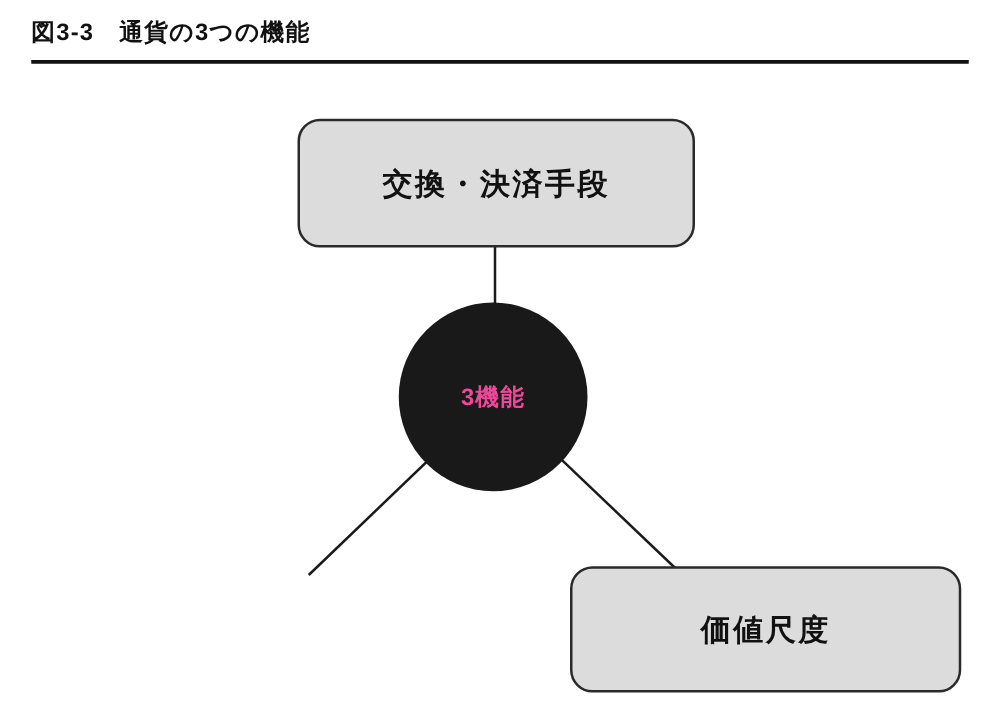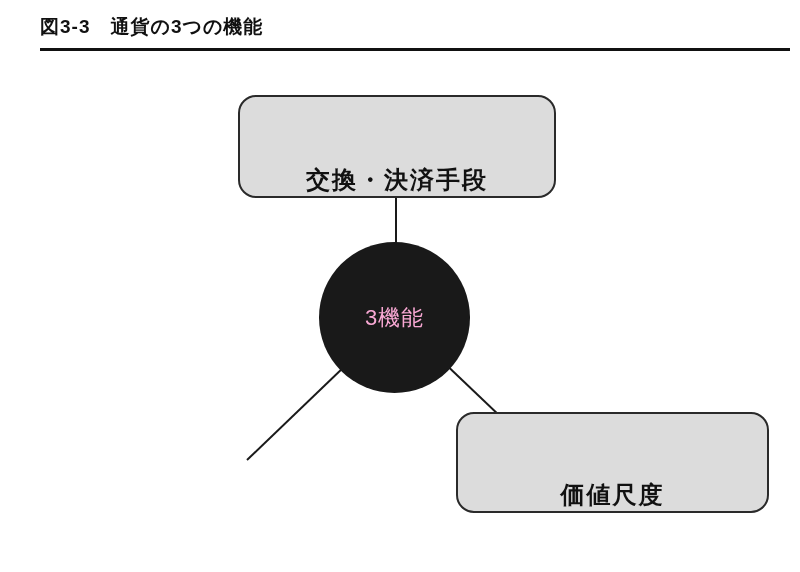--- a/index.html
+++ b/index.html
@@ -11,21 +11,21 @@
   .page {
     position: relative;
     width: 800px;
     height: 572px;
     background: #ffffff;
     overflow: hidden;
   }
   
   .figure-header {
     position: absolute;
-    left: 40px;
+    left: 25px;
     top: 14px;
     width: 750px;
   }
   .figure-title {
     margin: 0;
     font-size: 19px;
     font-weight: bold;
     color: #111111;
     letter-spacing: 1px;
     line-height: 1.4;
@@ -52,21 +52,21 @@
     height: 572px;
     z-index: 1;
   }
   .node-box {
     position: absolute;
     z-index: 2;
     background: #dcdcdc;
     border: 2px solid #2a2a2a;
     border-radius: 18px;
     display: flex;
-    align-items: flex-end;
+    align-items: center;
     justify-content: center;
     box-sizing: border-box;
   }
   .node-box .node-label {
     font-size: 24px;
     font-weight: bold;
     color: #111111;
     letter-spacing: 2px;
   }
   .node-top {
@@ -76,41 +76,41 @@
     height: 103px;
   }
   .node-bottom-left {
     left: 32px;
     top: 437px;
     width: 313px;
     height: 101px;
   }
   .node-bottom-right {
     left: 456px;
-    top: 412px;
+    top: 453px;
     width: 313px;
     height: 101px;
   }
   .node-circle {
     position: absolute;
     z-index: 3;
     left: 319px;
     top: 242px;
     width: 151px;
     height: 151px;
     border-radius: 50%;
     background: #191919;
     display: flex;
     align-items: center;
     justify-content: center;
   }
   .node-circle .node-label {
-    font-size: 22px;
-    font-weight: normal;
-    color: #f9a8d4;
+    font-size: 19px;
+    font-weight: bold;
+    color: #ec4899;
     letter-spacing: 1px;
   }
 </style>
 </head>
 <body>
 
 <div class="page">
 
   <div class="figure-header">
     <h1 class="figure-title">図3-3　通貨の3つの機能</h1>

